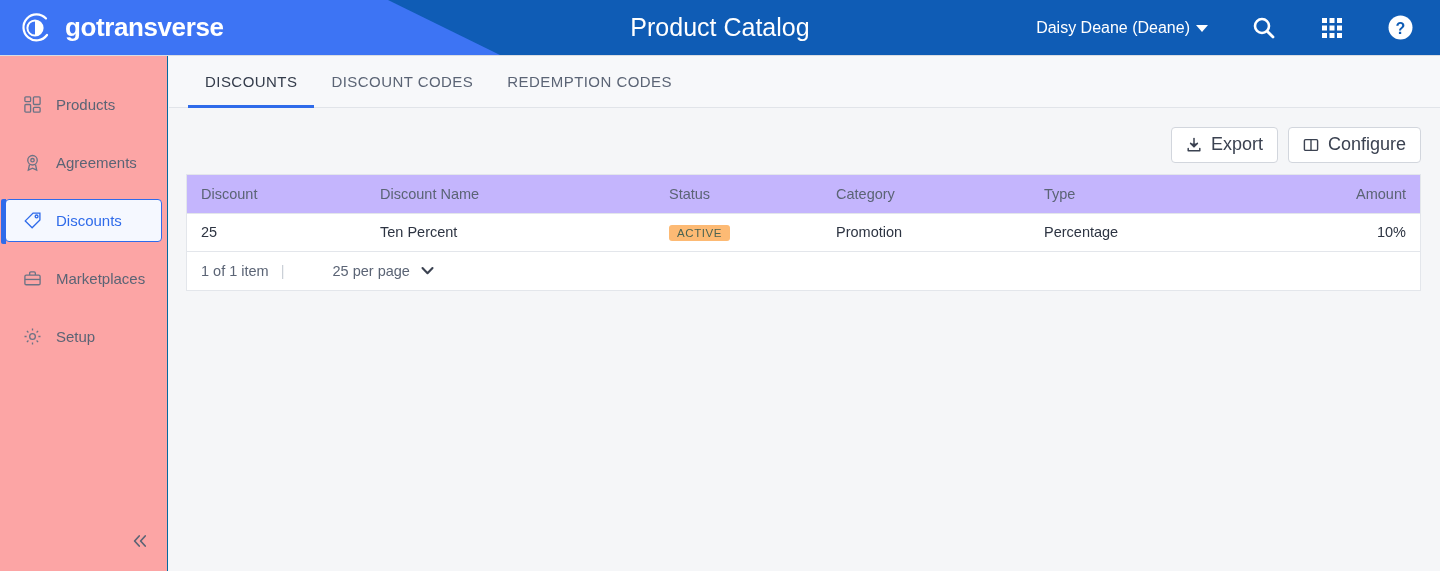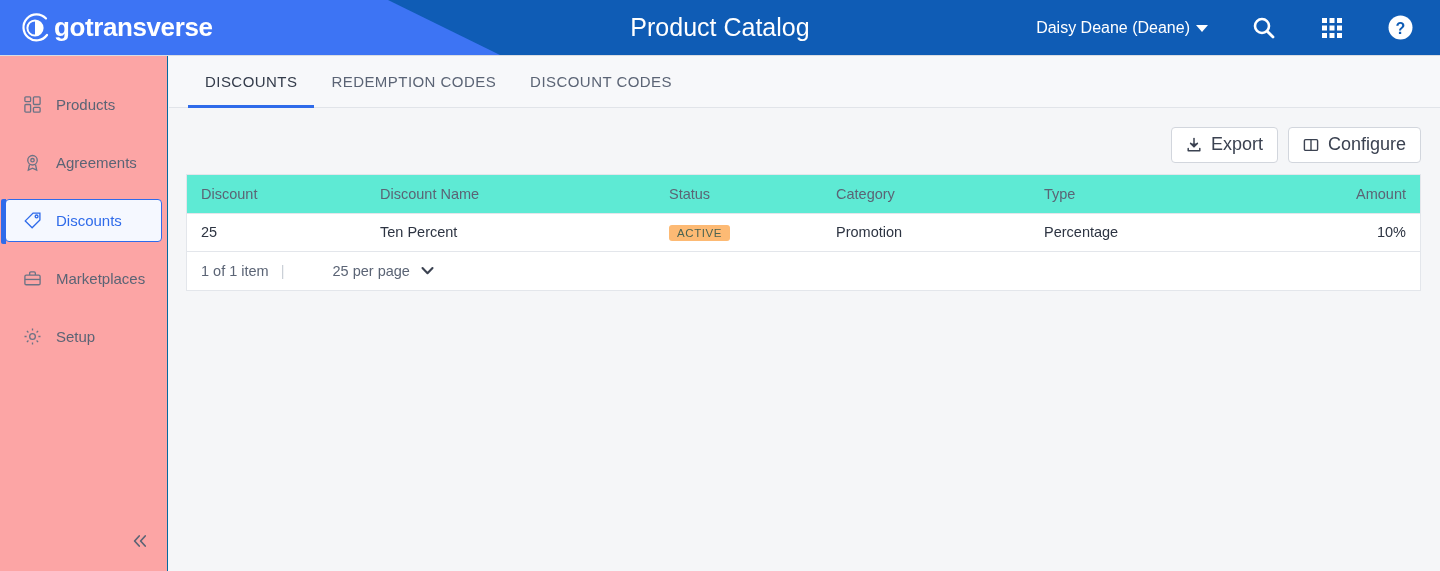--- a/index.html
+++ b/index.html
@@ -17,21 +17,21 @@
     background: #0f5cb5;
     overflow: hidden;
   }
   .header-diagonal {
     position:absolute; top:0; left:0; width:505px; height:55px;
     background: #3d74f4;
     clip-path: polygon(0 0, 388px 0, 500px 55px, 0 55px);
   }
   .brand {
     position:absolute; left:16px; top:0; height:55px;
-    display:flex; align-items:center; z-index:3;
+    display:flex; align-items:center; gap:11px; z-index:3;
   }
   .brand-logo { width:38px; height:38px; display:block; }
   .brand-name {
     color:#ffffff; font-size:26px; font-weight:bold; letter-spacing:-0.4px;
   }
   .page-title {
     position:absolute; left:0; top:0; width:1440px; height:55px;
     display:flex; align-items:center; justify-content:center;
     color:#ffffff; font-size:25px; font-weight:400; z-index:2;
     pointer-events:none;
@@ -112,21 +112,21 @@
   }
   .btn svg { display:block; }
 
   
   .table-wrap {
     margin:12px 19px 0 17px;
     background:#ffffff; border:1px solid #e3e6eb;
   }
   table { width:100%; border-collapse:collapse; table-layout:fixed; }
   thead th {
-    background:#5eead4; height:38px; font-weight:400; font-size:14.5px;
+    background:#c4b5fd; height:38px; font-weight:400; font-size:14.5px;
     color:#5b6475; text-align:left; padding:0 14px;
     border-bottom:1px solid #e3e6eb;
   }
   tbody td {
     height:38px; font-size:14.5px; color:#2d3442; padding:0 14px;
     border-bottom:1px solid #e3e6eb; background:#ffffff;
   }
   th.col-discount, td.col-discount { width:179px; }
   th.col-name, td.col-name { width:289px; }
   th.col-status, td.col-status { width:167px; }
@@ -270,22 +270,22 @@
           <polyline points="14.2,4 9.6,9 14.2,14"></polyline>
         </svg>
       </span>
     </div>
   </div>
 
   <div class="main">
 
     <div class="tabbar">
       <div class="tab active">DISCOUNTS</div>
+      <div class="tab">DISCOUNT CODES</div>
       <div class="tab">REDEMPTION CODES</div>
-      <div class="tab">DISCOUNT CODES</div>
     </div>
 
     <div class="toolbar">
       <div class="btn">
         <span>
           <svg width="16" height="16" viewBox="0 0 16 16" fill="none" stroke="#3b4251" stroke-width="1.5" stroke-linecap="round" stroke-linejoin="round">
             <line x1="8" y1="1.6" x2="8" y2="9.4"></line>
             <polyline points="4.6,6.4 8,9.8 11.4,6.4" fill="#3b4251" stroke="#3b4251"></polyline>
             <path d="M2.2 11.6 v2.2 h11.6 v-2.2" stroke="#3b4251"></path>
           </svg>

